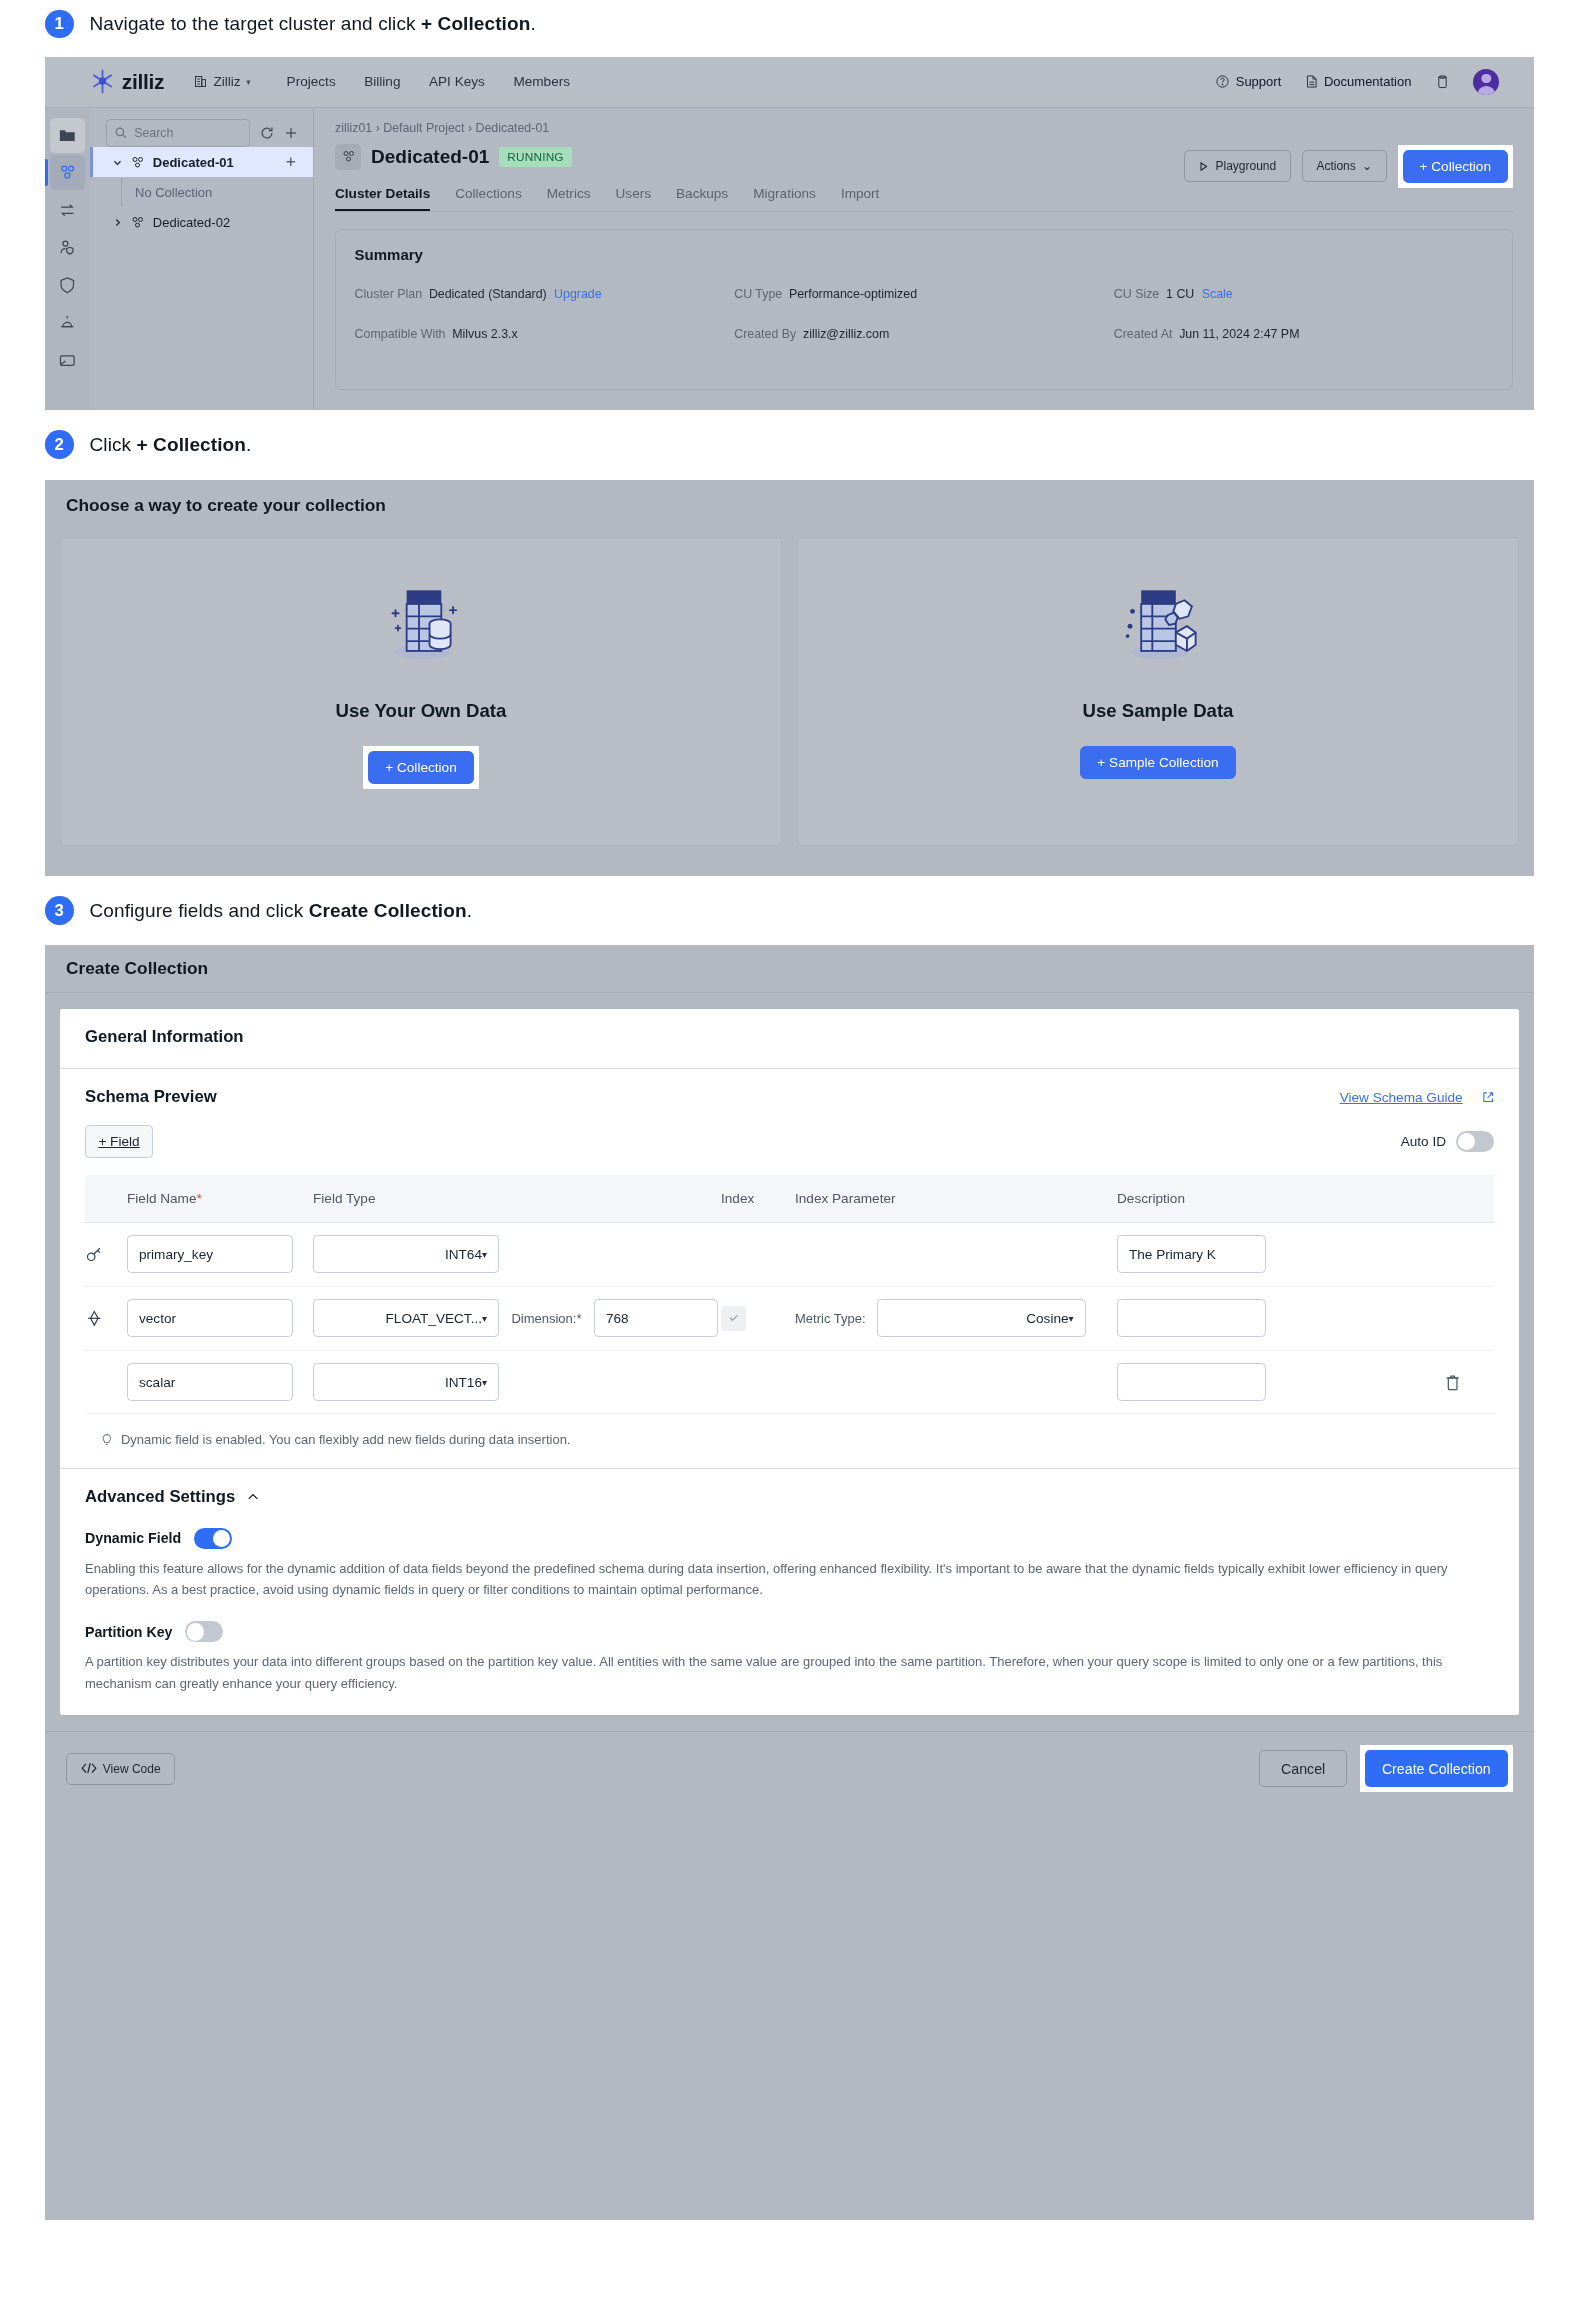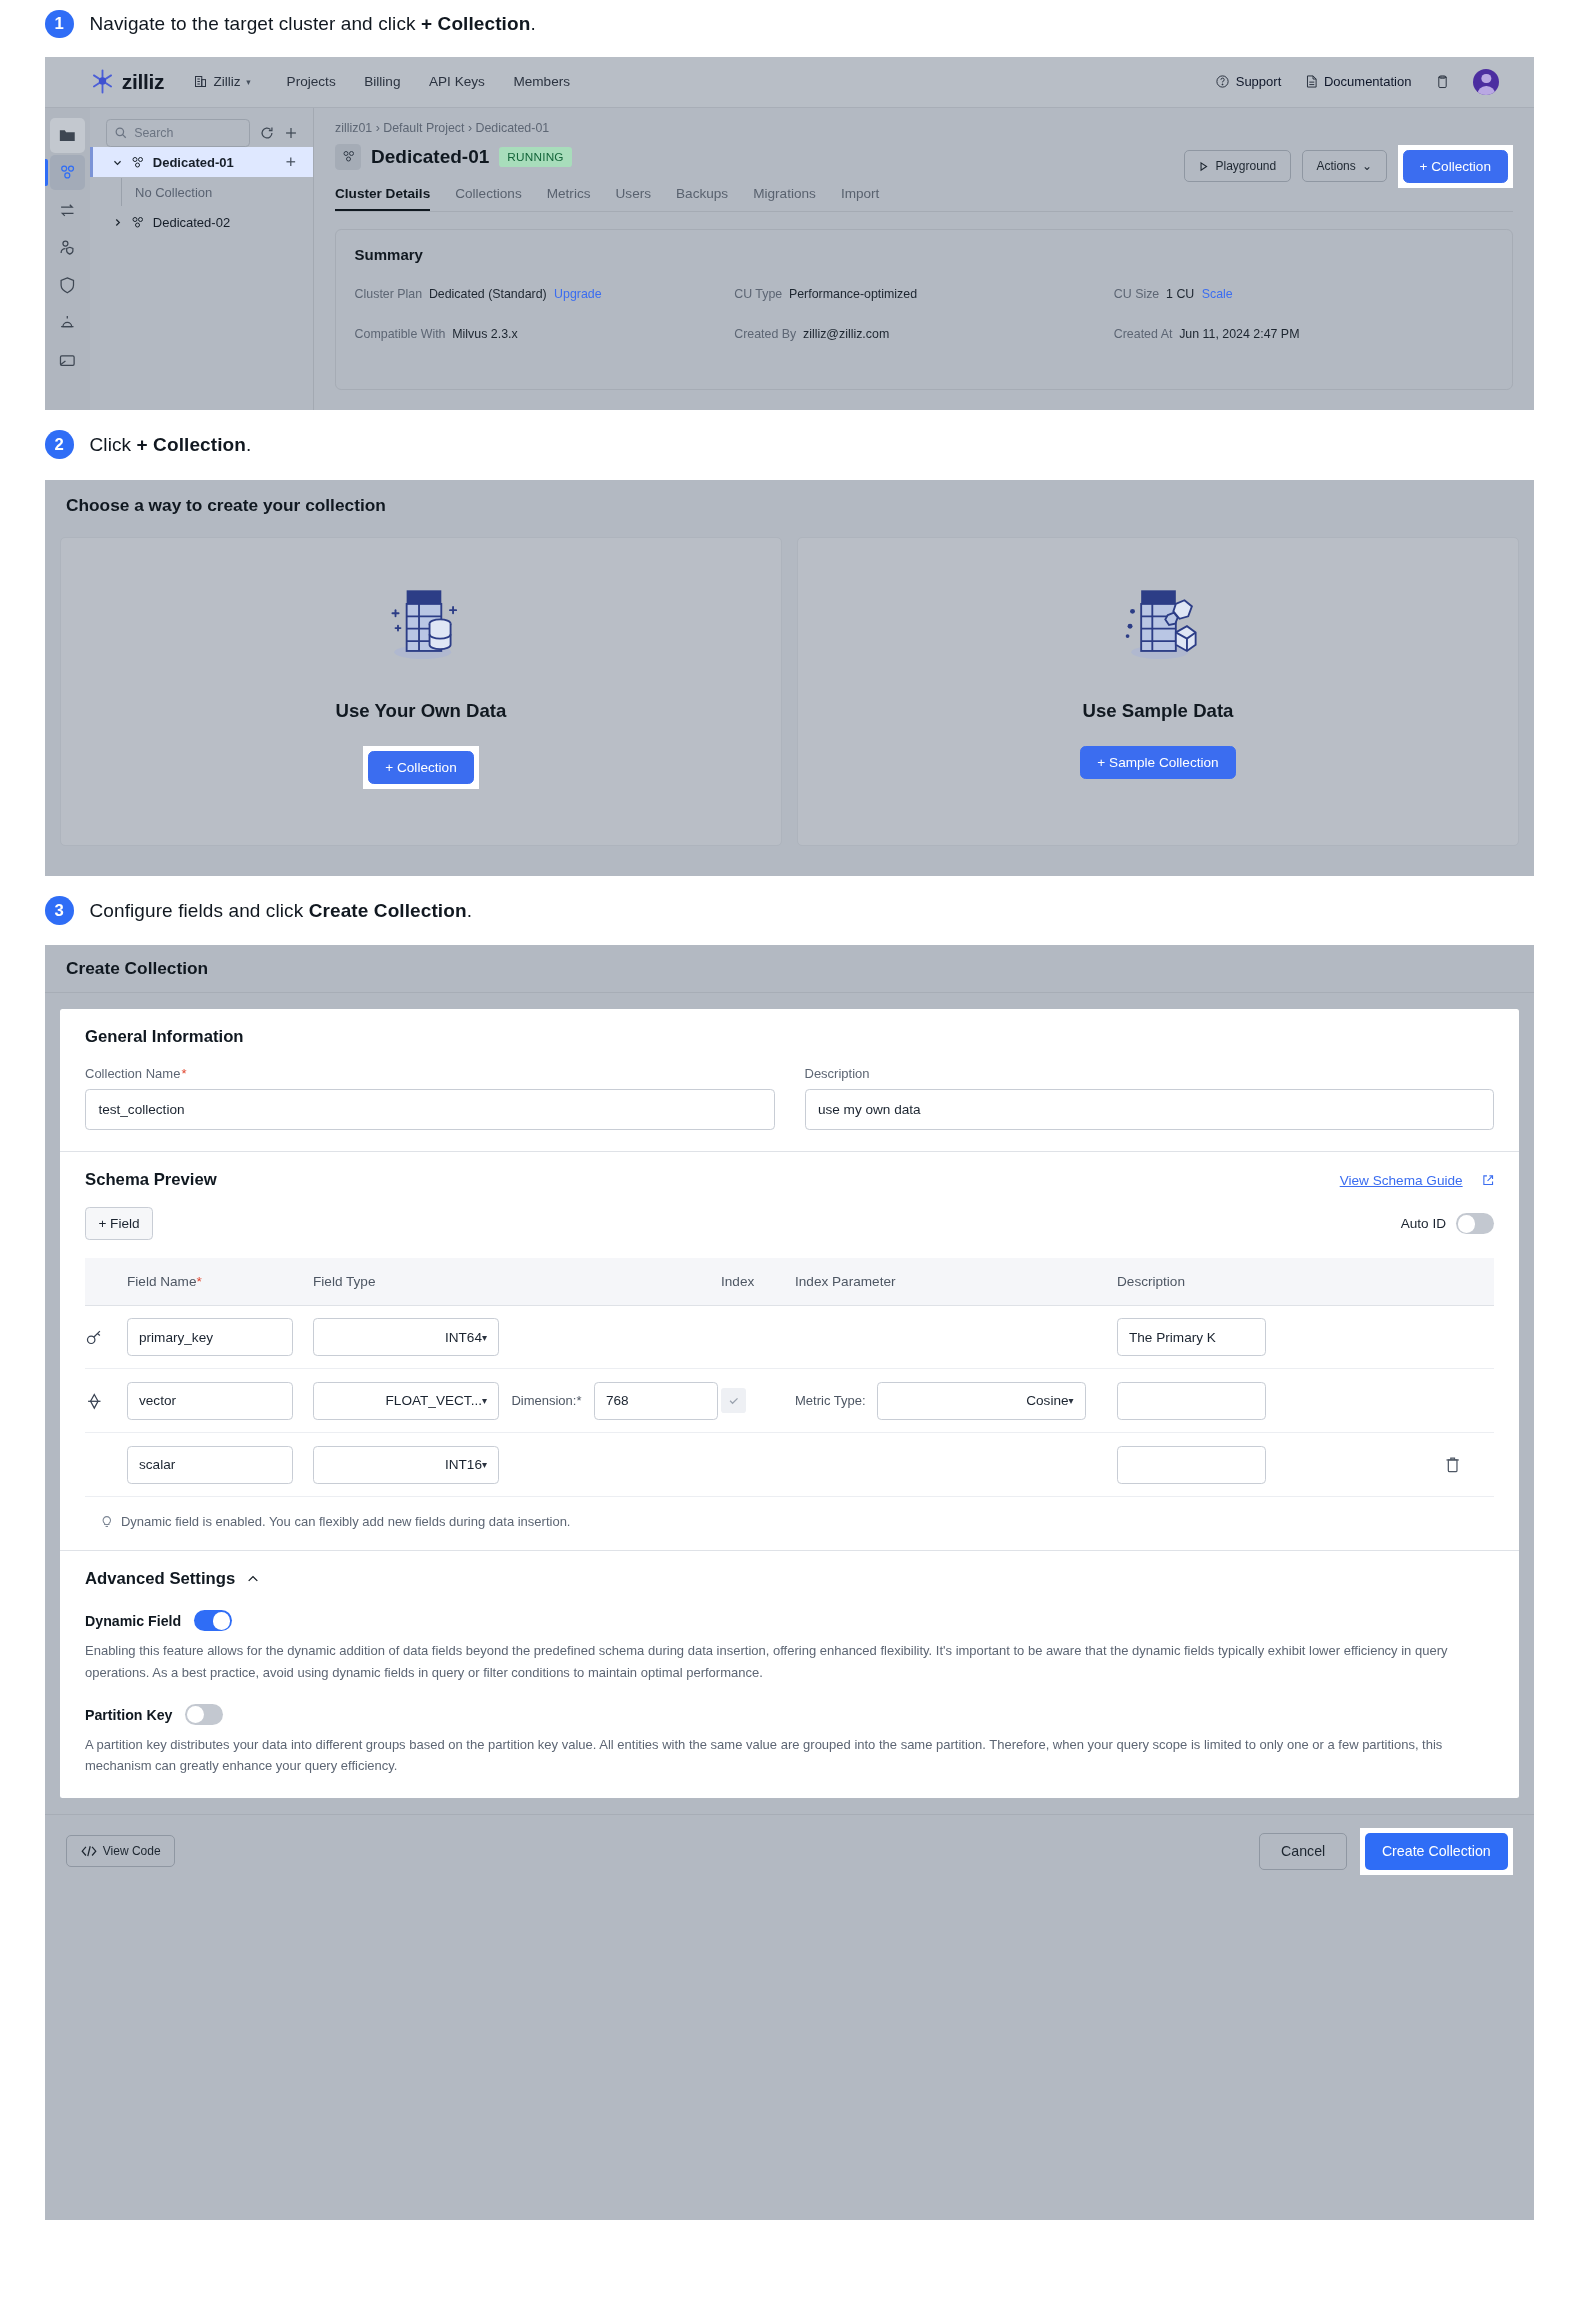--- a/index.html
+++ b/index.html
@@ -188,21 +188,21 @@
     background: #fff; display: flex; align-items: center; padding: 0 12.4px;
     font-size: 13.6px; color: #1b2430;
   }
 
   .divider { height: 0.6px; background: #dfe2e7; }
 
   .toolrow { display: flex; align-items: center; justify-content: space-between; margin-top: 17.3px; }
   .btn-light {
     border: 0.6px solid #c8cdd5; background: #f6f7f9; border-radius: 4.3px;
     height: 33px; padding: 0 12.4px; font-size: 13.6px; color: #1b2430;
-    display: inline-flex; align-items: center; gap: 6.2px;
+    display: inline-flex; align-items: center; gap: 6.2px; text-decoration: underline;
   }
   .toggle-wrap { display: flex; align-items: center; gap: 10px; font-size: 13.6px; color: #1b2430; }
   .tgl {
     width: 38px; height: 21px; border-radius: 10.5px; background: #c3c8d0;
     position: relative; flex: 0 0 auto;
   }
   .tgl::after {
     content: ""; position: absolute; top: 1.9px; left: 1.9px; width: 17.3px; height: 17.3px;
     border-radius: 50%; background: #fff;
   }
@@ -597,30 +597,20 @@
   </div>
 
   <div class="shot" id="shot3">
     <div class="dlg-head">Create Collection</div>
 
     <div class="dlg-body">
       <div class="white-card">
 
         <div class="sec">
           <div class="sec-title">General Information</div>
-          <div class="form-grid">
-            <div>
-              <label class="lbl"><span>Collection Name</span><span class="req">*</span></label>
-              <div class="inp">test_collection</div>
-            </div>
-            <div>
-              <label class="lbl">Description</label>
-              <div class="inp">use my own data</div>
-            </div>
-          </div>
         </div>
 
         <div class="divider"></div>
 
         <div class="sec">
           <div class="sec-title-row">
             <div class="sec-title">Schema Preview</div>
             <a class="link-ext" href="#">
               <span>View Schema Guide</span>
               <span>

